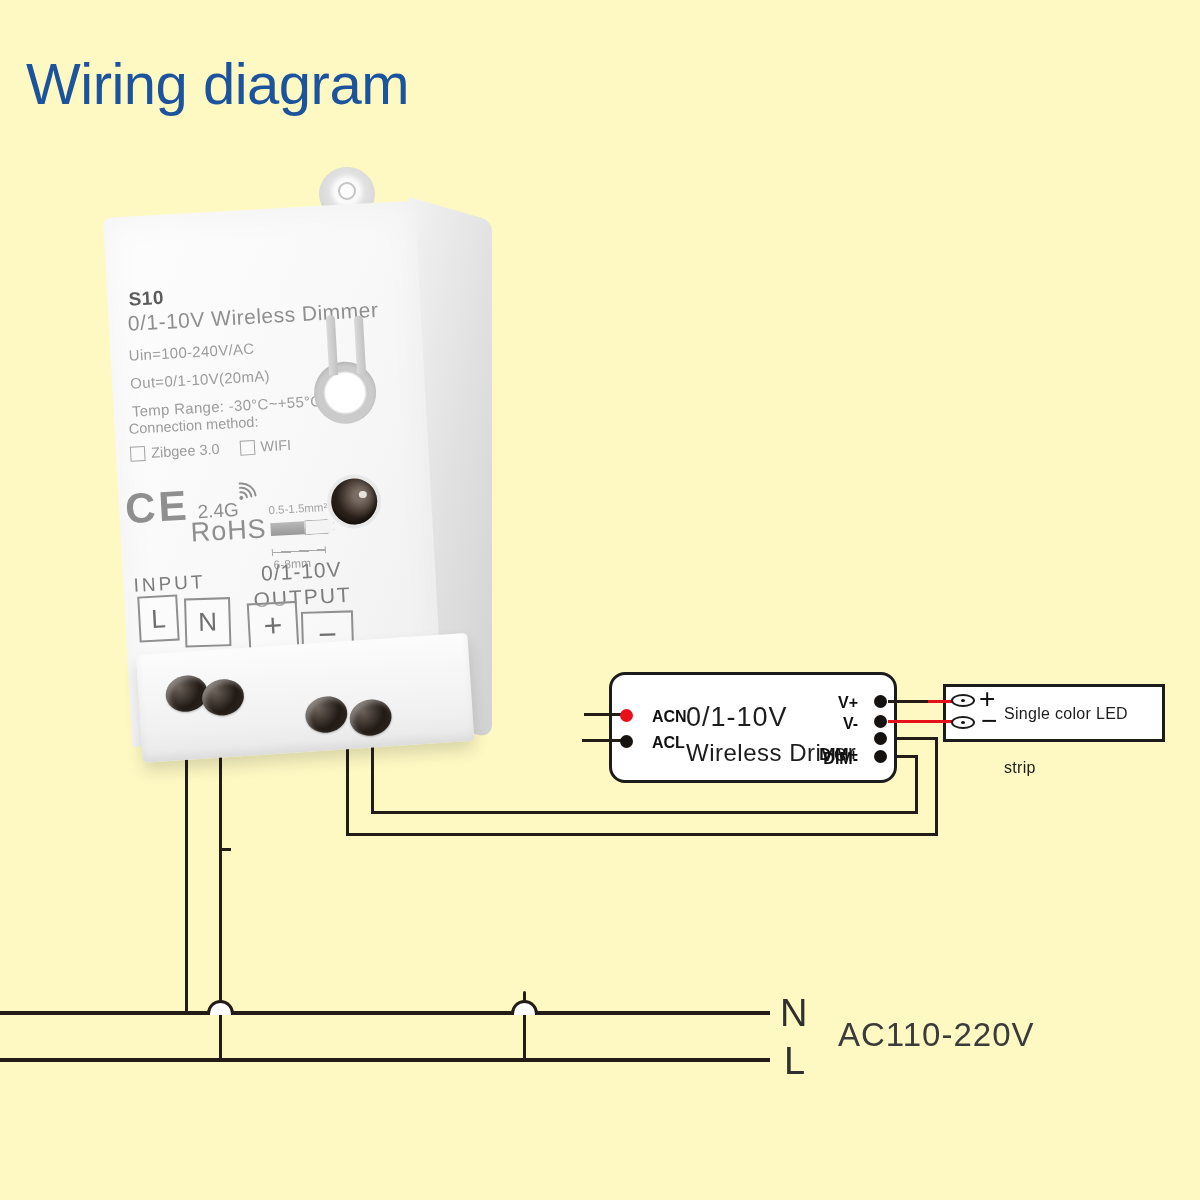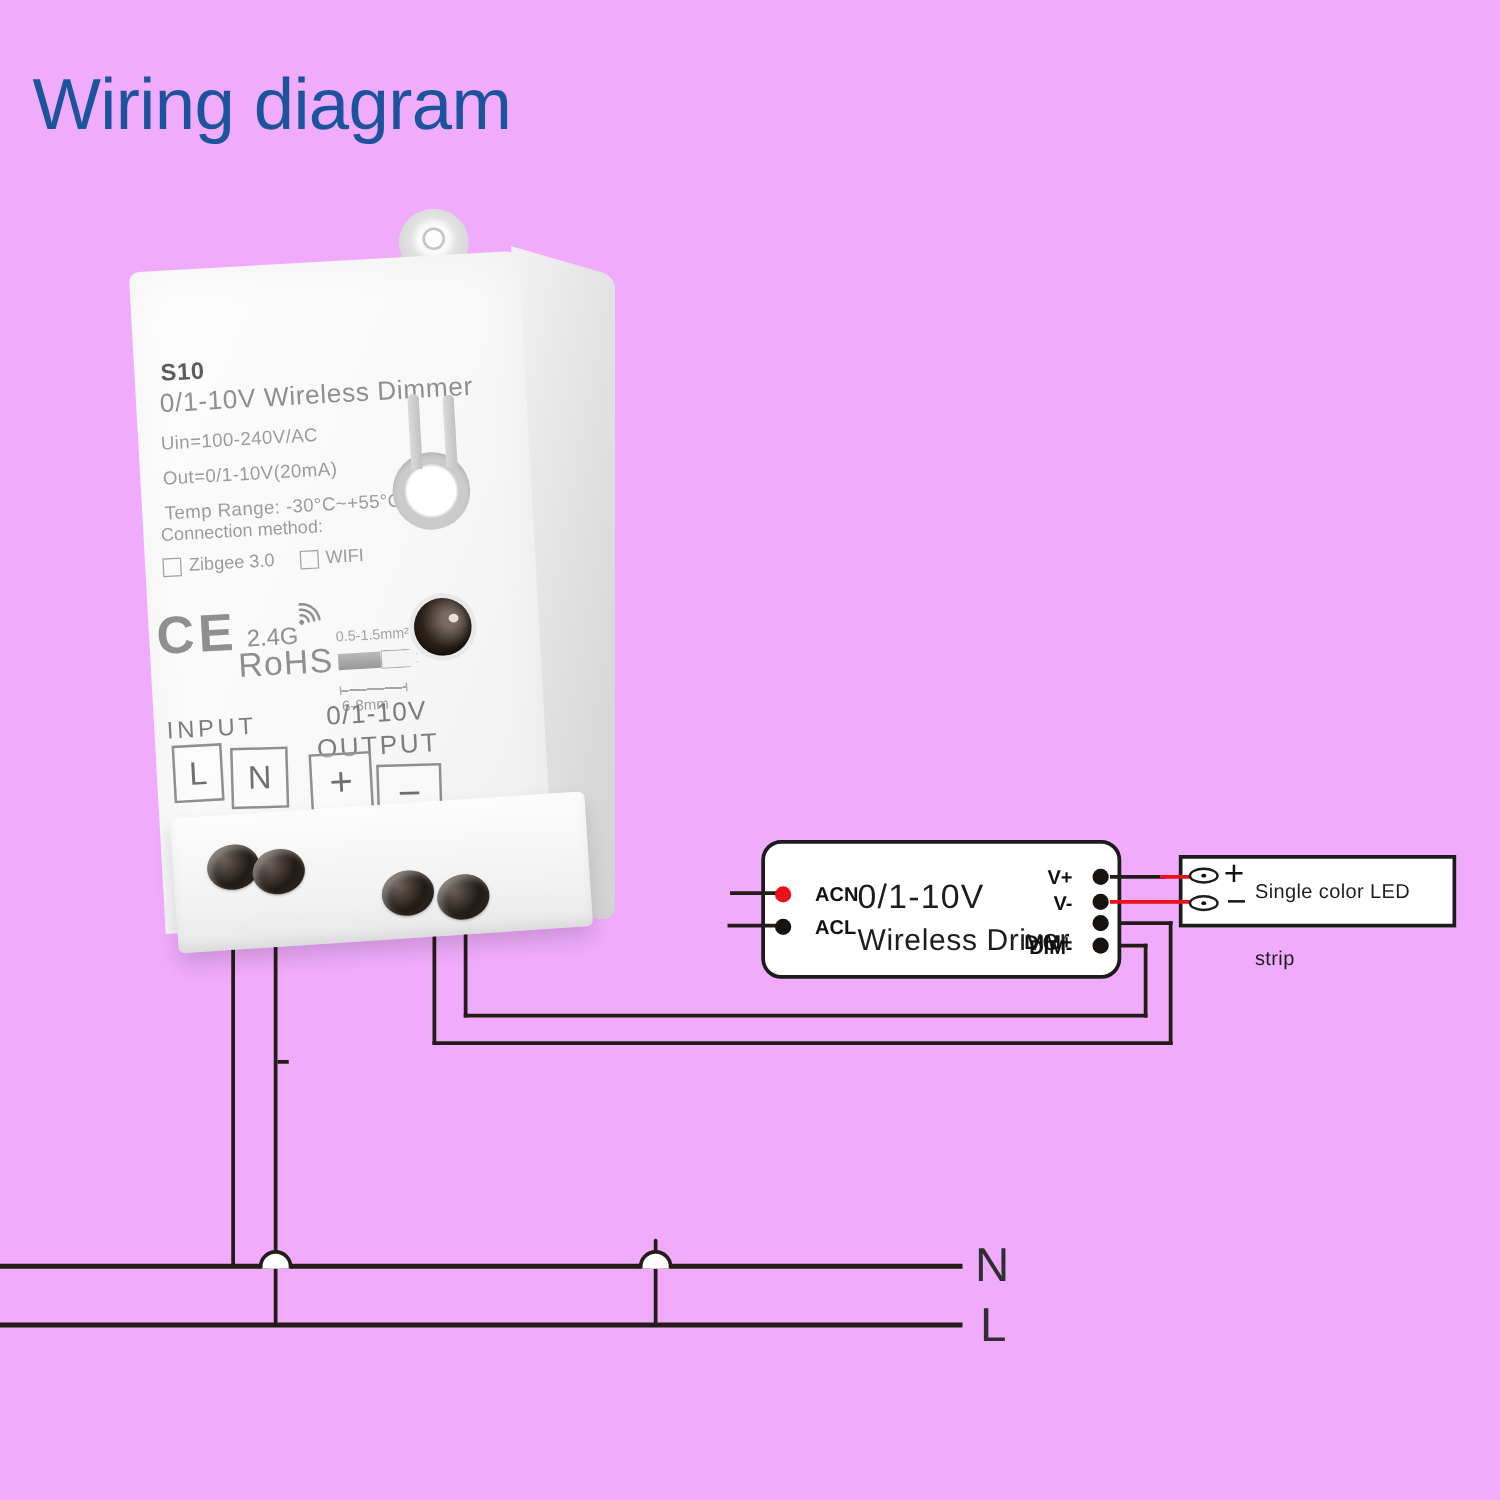--- a/index.html
+++ b/index.html
@@ -1,16 +1,16 @@
 <!DOCTYPE html>
 <html><head>
 <meta charset="utf-8">
 <style>
   html,body{margin:0;padding:0;background:#fff;}
-  #stage{position:relative;width:1200px;height:1200px;background:#f0abfc;overflow:hidden;
+  #stage{position:relative;width:1200px;height:1200px;background:#fef9c3;overflow:hidden;
          font-family:"Liberation Sans", sans-serif;}
   
   .wire{position:absolute;background:#241c17;z-index:1;}
   .wire.h{height:3px;}
   .wire.v{width:3px;}
   .wire.red{background:#e8111a;}
   .wire.top{z-index:4;}
   .wire.mains{height:4px;}
   .jump{position:absolute;width:27px;height:15px;border:3px solid #241c17;border-bottom:none;
         border-radius:14px 14px 0 0;background:#fff;z-index:2;box-sizing:border-box;}
@@ -160,20 +160,21 @@
       <i></i>
     </div>
   <div class="oval" style="left:951px;top:716px;">
       <i></i>
     </div>
   <div class="ledpm" style="left:979px;top:683px;">+</div>
   <div class="ledpm" style="left:981px;top:705px;">−</div>
 
   <div class="mains-lab" style="left:780px;top:992px;">N</div>
   <div class="mains-lab" style="left:784px;top:1040px;">L</div>
+  <div id="ac-volt" style="left:838px;top:1016px;">AC110-220V</div>
 
   <div id="dev-tab">
       <div class="hole"></div>
     </div>
   <div id="dev-side"></div>
   <div id="dev-body">
     <div class="dv" id="dv-model">S10</div>
     <div class="dv" id="dv-name">0/1-10V Wireless Dimmer</div>
     <div class="dv dv-spec" style="top:130px;">Uin=100-240V/AC</div>
     <div class="dv dv-spec" style="top:158px;">Out=0/1-10V(20mA)</div>

